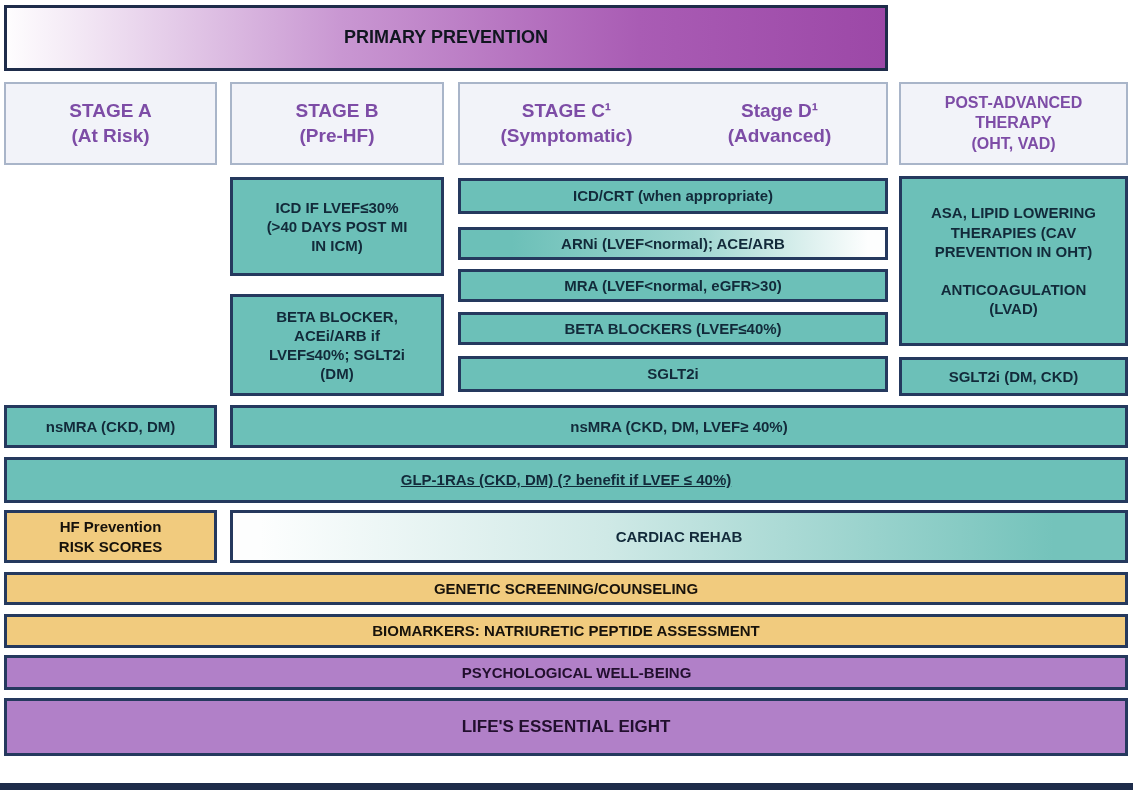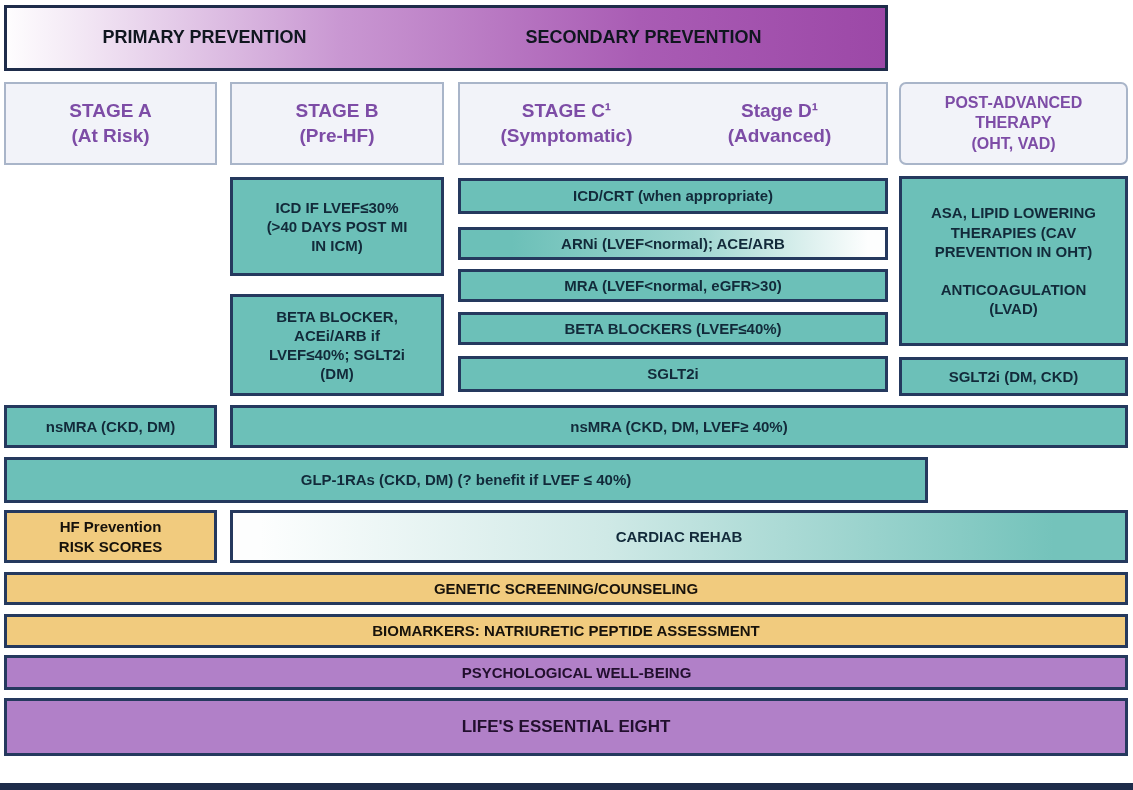--- a/index.html
+++ b/index.html
@@ -43,53 +43,52 @@
     left:899px;top:5px;width:229px;height:66px;
     background:linear-gradient(90deg,#aa5eb5,#9c48a7);
     border:3px solid #1e2c4a;
     color:#10161f;font-size:17px;
   }
   
   .stage-a{left:4px;top:82px;width:213px;height:83px;}
   .stage-b{left:230px;top:82px;width:214px;height:83px;}
   .stage-cd{left:458px;top:82px;width:430px;height:83px;padding:0;}
   .stage-cd .half{flex:0 0 50%;display:flex;align-items:center;justify-content:center;height:100%;white-space:pre-line;}
-  .stage-post{left:899px;top:82px;width:229px;height:83px;font-size:16px;border-radius:7px;}
+  .stage-post{left:899px;top:82px;width:229px;height:83px;font-size:16px;}
   
   .fs15{font-size:15px;}
   .b-icd{left:230px;top:177px;width:214px;height:99px;}
   .b-bb{left:230px;top:294px;width:214px;height:102px;}
   .cd-icdcrt{left:458px;top:178px;width:430px;height:36px;}
   .cd-arni{left:458px;top:227px;width:430px;height:33px;}
   .cd-mra{left:458px;top:269px;width:430px;height:33px;}
   .cd-bb{left:458px;top:312px;width:430px;height:33px;}
   .cd-sglt{left:458px;top:356px;width:430px;height:36px;}
   .t-asa{left:899px;top:176px;width:229px;height:170px;}
   .t-sglt{left:899px;top:357px;width:229px;height:39px;}
   .nsmra-a{left:4px;top:405px;width:213px;height:43px;}
   .nsmra-wide{left:230px;top:405px;width:898px;height:43px;}
-  .glp{left:4px;top:457px;width:924px;height:46px;}
+  .glp{left:4px;top:457px;width:1124px;height:46px;text-decoration:underline;}
   .hf-risk{left:4px;top:510px;width:213px;height:53px;}
   .rehab{left:230px;top:510px;width:898px;height:53px;}
   .genetic{left:4px;top:572px;width:1124px;height:33px;}
   .biomk{left:4px;top:614px;width:1124px;height:34px;}
   .psych{left:4px;top:655px;width:1124px;height:35px;padding-left:21px;}
   .lifes{left:4px;top:698px;width:1124px;height:58px;flex-direction:column;gap:1px;}
   .lifes-title{font-size:17px;font-weight:bold;}
   .lifes-body{font-size:16.5px;font-weight:500;line-height:1.3;}
   .bottom-strip{left:0;top:783px;width:1133px;height:7px;background:#1e2c4a;position:absolute;}
 </style>
 </head>
 <body>
 
 <div class="canvas">
 
   <div class="box hdr-bar">
     <div class="half hdr-primary">PRIMARY PREVENTION</div>
-    <div class="half hdr-secondary">SECONDARY PREVENTION</div>
   </div>
 
   <div class="box stage-hdr stage-a">STAGE A
 (At Risk)</div>
   <div class="box stage-hdr stage-b">STAGE B
 (Pre-HF)</div>
   <div class="box stage-hdr stage-cd">
     <div class="half">STAGE C¹
 (Symptomatic)</div>
     <div class="half">Stage D¹

